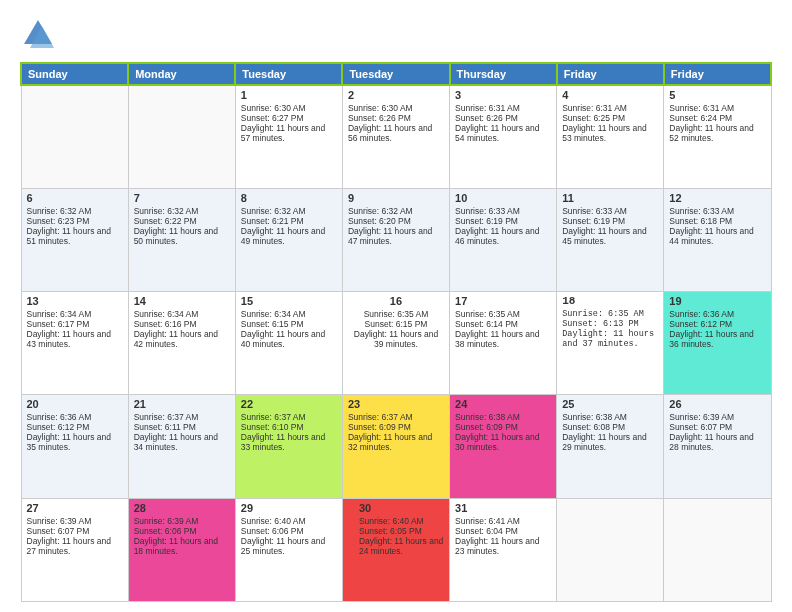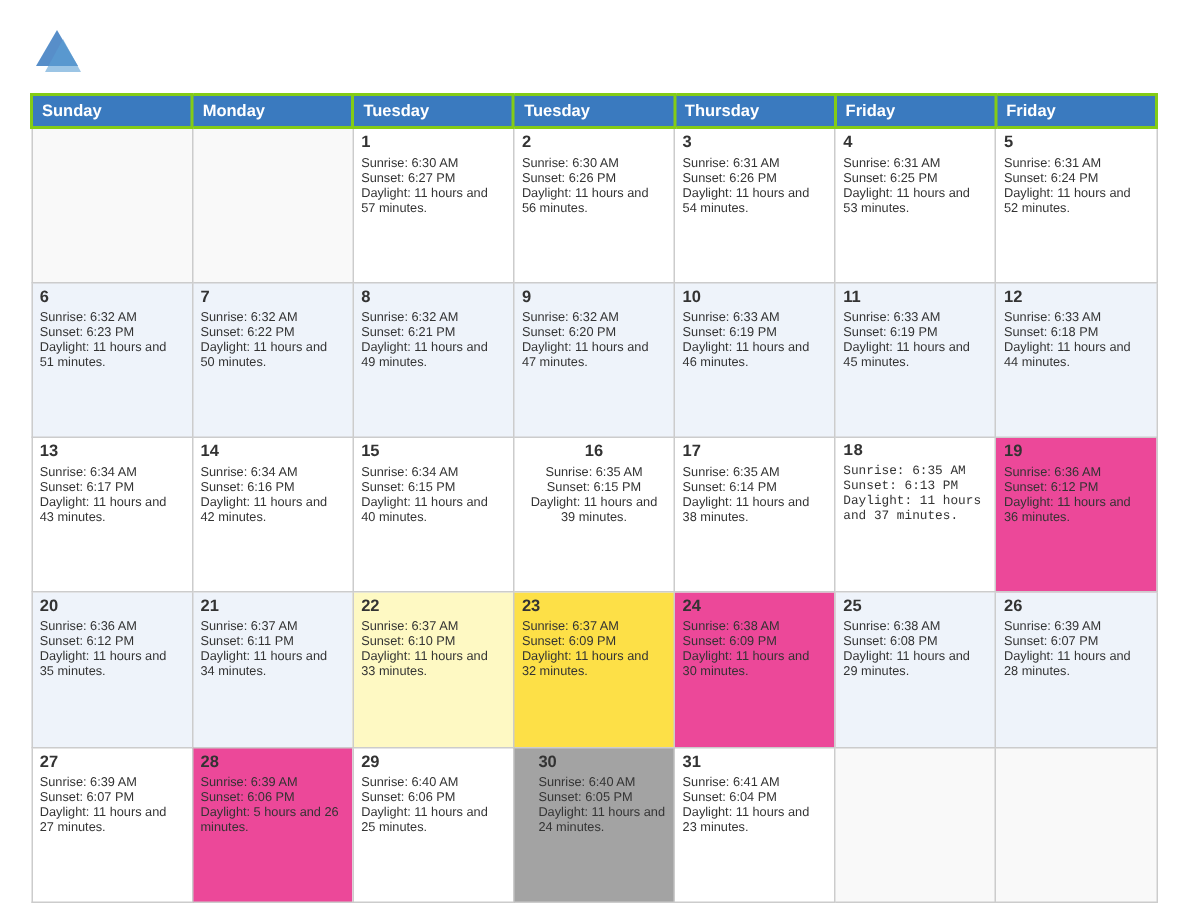--- a/index.html
+++ b/index.html
@@ -235,41 +235,41 @@
             <div>Sunrise: 6:35 AM</div>
             <div>Sunset: 6:14 PM</div>
             <div>Daylight: 11 hours and 38 minutes.</div>
           </td>
           <td style="background-color: rgb(255, 255, 255); font-family: Liberation Mono, monospace;">
             <span class="day-num">18</span>
             <div>Sunrise: 6:35 AM</div>
             <div>Sunset: 6:13 PM</div>
             <div>Daylight: 11 hours and 37 minutes.</div>
           </td>
-          <td style="background-color: #ec4899;">
+          <td style="background-color: #5eead4;">
             <span class="day-num">19</span>
             <div>Sunrise: 6:36 AM</div>
             <div>Sunset: 6:12 PM</div>
             <div>Daylight: 11 hours and 36 minutes.</div>
           </td>
         </tr>
         <tr>
           <td style="background-color: rgb(238, 243, 250);">
             <span class="day-num">20</span>
             <div>Sunrise: 6:36 AM</div>
             <div>Sunset: 6:12 PM</div>
             <div>Daylight: 11 hours and 35 minutes.</div>
           </td>
           <td style="background-color: rgb(238, 243, 250);">
             <span class="day-num">21</span>
             <div>Sunrise: 6:37 AM</div>
             <div>Sunset: 6:11 PM</div>
             <div>Daylight: 11 hours and 34 minutes.</div>
           </td>
-          <td style="background-color: #fef9c3;">
+          <td style="background-color: #bef264;">
             <span class="day-num">22</span>
             <div>Sunrise: 6:37 AM</div>
             <div>Sunset: 6:10 PM</div>
             <div>Daylight: 11 hours and 33 minutes.</div>
           </td>
           <td style="background-color: #fde047;">
             <span class="day-num">23</span>
             <div>Sunrise: 6:37 AM</div>
             <div>Sunset: 6:09 PM</div>
             <div>Daylight: 11 hours and 32 minutes.</div>
@@ -297,29 +297,29 @@
           <td style="background-color: rgb(255, 255, 255);">
             <span class="day-num">27</span>
             <div>Sunrise: 6:39 AM</div>
             <div>Sunset: 6:07 PM</div>
             <div>Daylight: 11 hours and 27 minutes.</div>
           </td>
           <td style="background-color: #ec4899;">
             <span class="day-num">28</span>
             <div>Sunrise: 6:39 AM</div>
             <div>Sunset: 6:06 PM</div>
-            <div>Daylight: 5 hours and 26 minutes.</div>
+            <div>Daylight: 11 hours and 18 minutes.</div>
           </td>
           <td style="background-color: rgb(255, 255, 255);">
             <span class="day-num">29</span>
             <div>Sunrise: 6:40 AM</div>
             <div>Sunset: 6:06 PM</div>
             <div>Daylight: 11 hours and 25 minutes.</div>
           </td>
-          <td style="background-color: #a3a3a3; padding-left: 16px;">
+          <td style="background-color: #ef4444; padding-left: 16px;">
             <span class="day-num">30</span>
             <div>Sunrise: 6:40 AM</div>
             <div>Sunset: 6:05 PM</div>
             <div>Daylight: 11 hours and 24 minutes.</div>
           </td>
           <td style="background-color: rgb(255, 255, 255);">
             <span class="day-num">31</span>
             <div>Sunrise: 6:41 AM</div>
             <div>Sunset: 6:04 PM</div>
             <div>Daylight: 11 hours and 23 minutes.</div>

